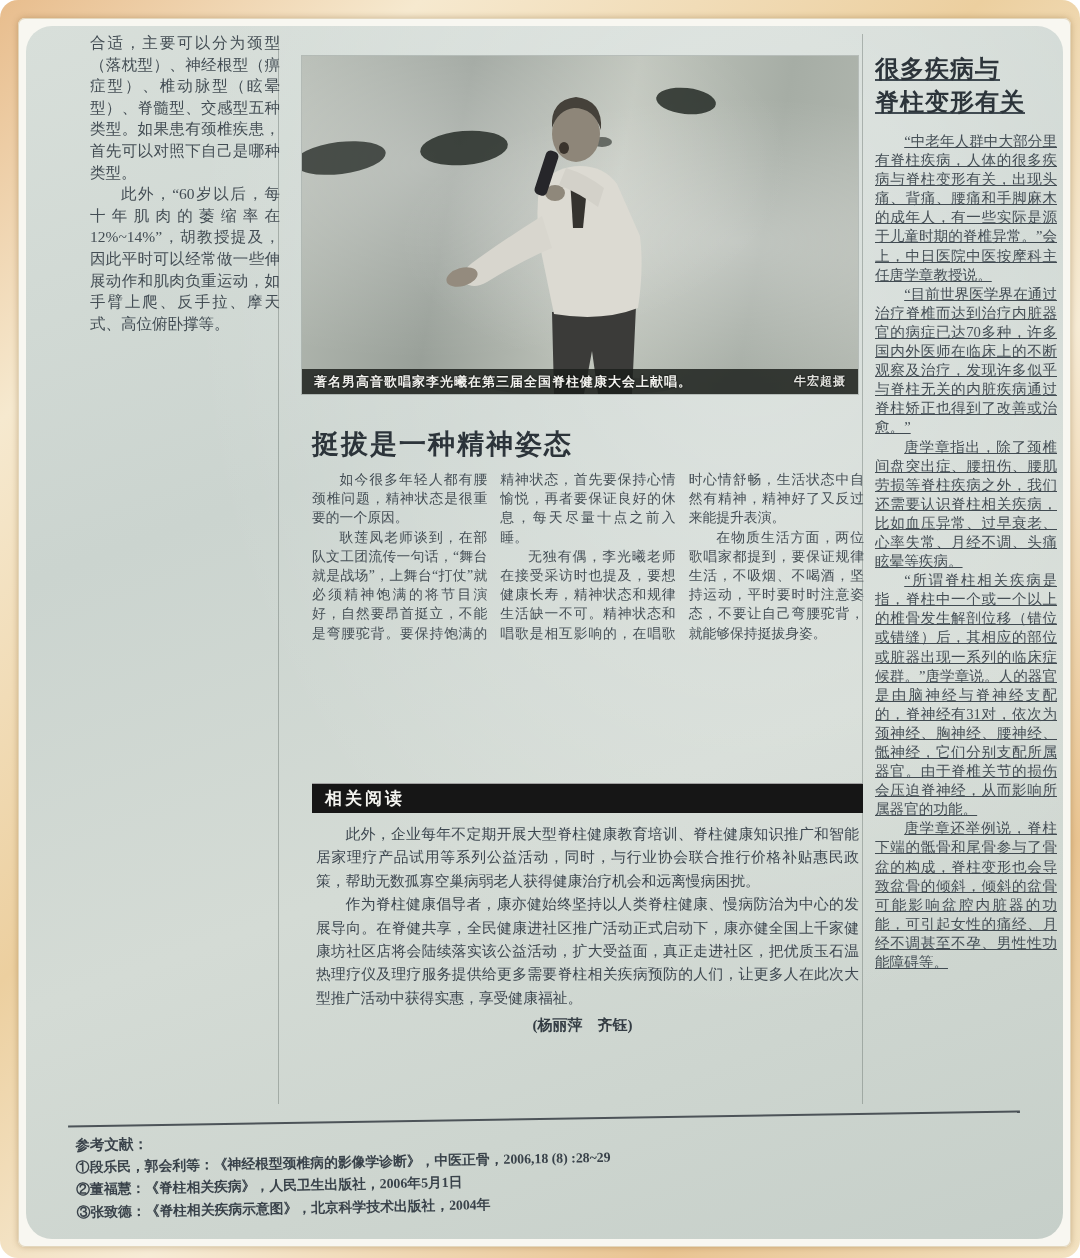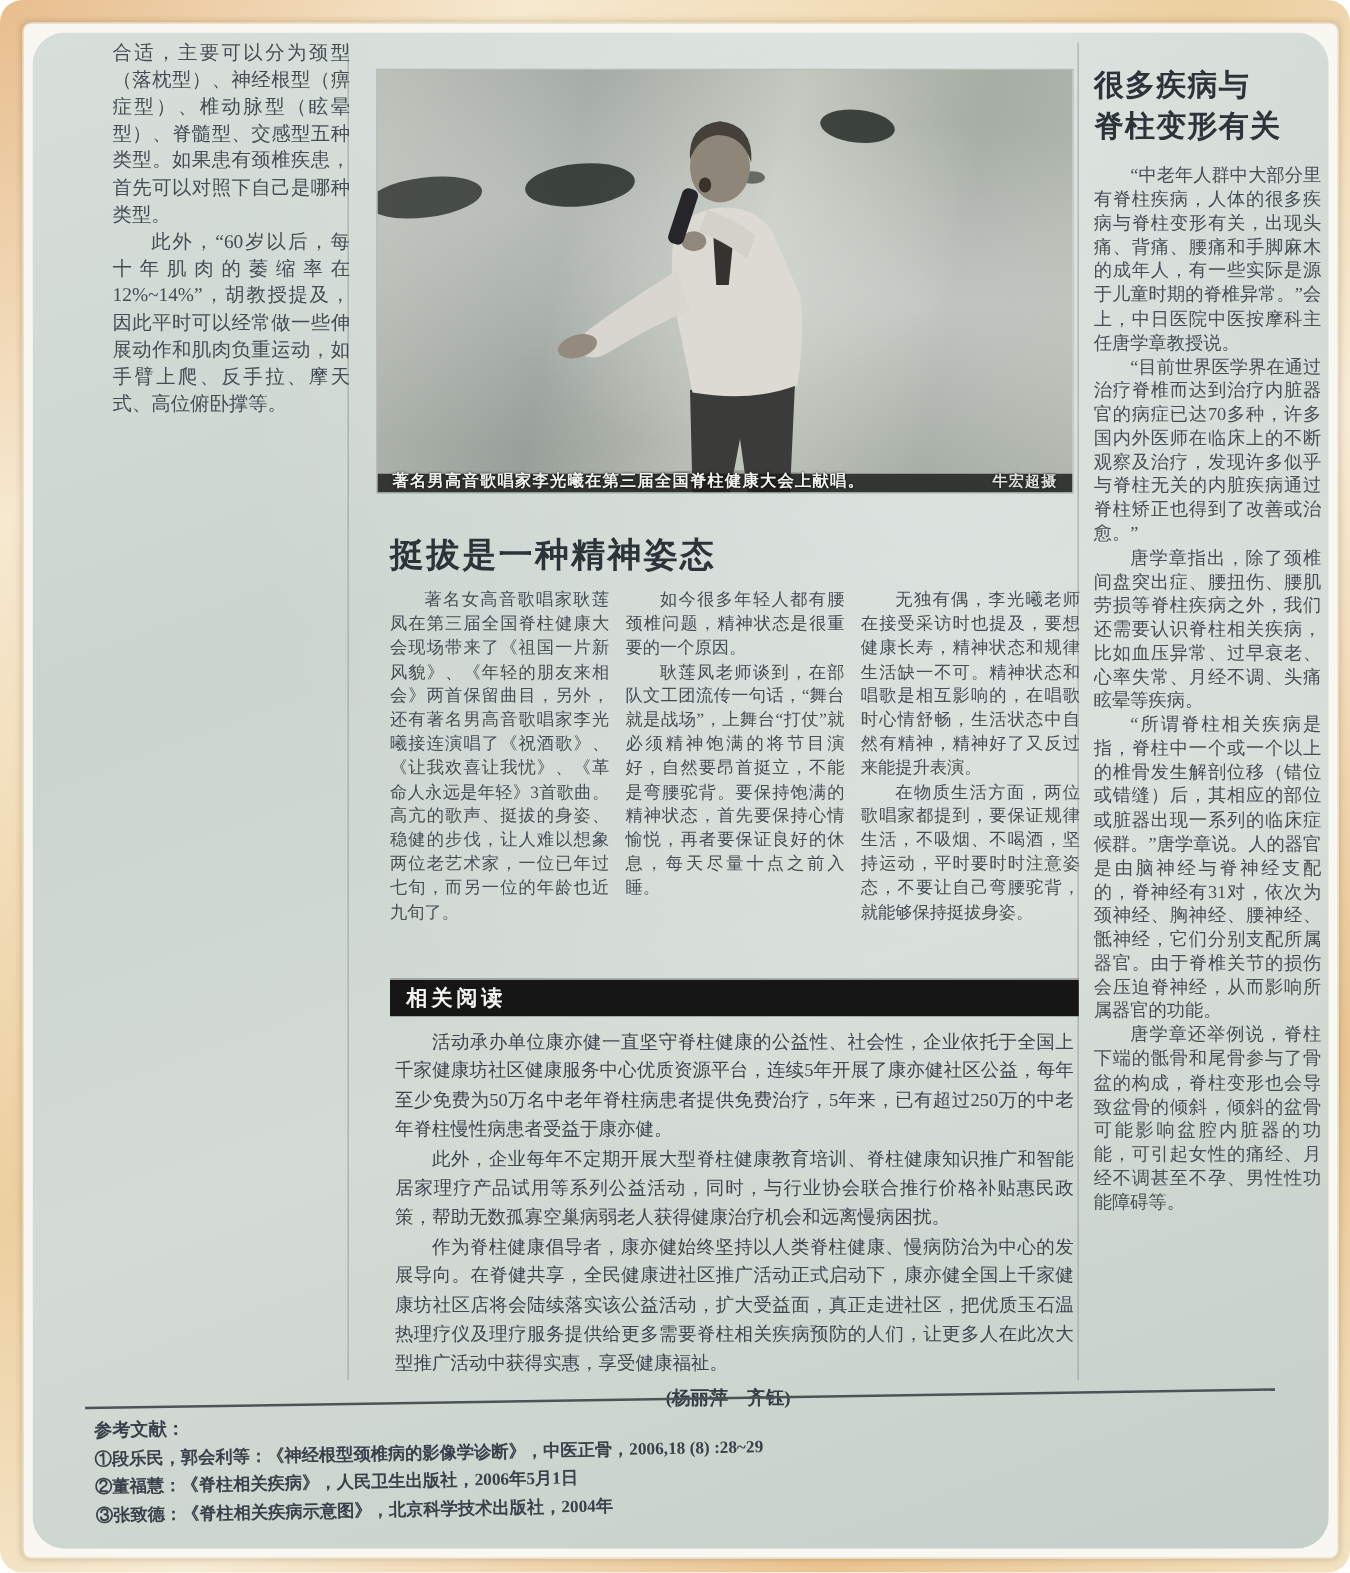--- a/index.html
+++ b/index.html
@@ -47,23 +47,23 @@
     position:absolute; left:276px; top:30px; width:556px; height:338px;
     background:
       radial-gradient(ellipse at 22% 32%, rgba(255,255,255,.28), transparent 60%),
       radial-gradient(ellipse at 78% 55%, rgba(255,255,255,.30), transparent 55%),
       linear-gradient(100deg, #b4bab2 0%, #99a099 28%, #c0c5bc 55%, #a6ada5 80%, #b2b8b0 100%);
     box-shadow:0 0 0 1px rgba(70,80,75,.25);
     overflow:hidden;
   }
   .photo svg { position:absolute; inset:0; }
   .photo-caption {
-    position:absolute; left:0; right:0; bottom:0; height:15px;
+    position:absolute; left:0; right:0; bottom:0; height:25px;
     background:rgba(28,31,28,.84);
-    display:flex; align-items:flex-end; justify-content:space-between;
+    display:flex; align-items:center; justify-content:space-between;
     padding:0 12px;
     color:#f2f2ee; font-family:Liberation Sans, sans-serif;
     font-size:13px; font-weight:bold; letter-spacing:1px;
     text-shadow:0 0 2px #000;
   }
   .photo-caption .credit { font-size:12px; font-weight:bold; opacity:.9;margin-left:24px; }
 
   
   .main-title {
     position:absolute; left:286px; top:400px; width:552px;
@@ -94,20 +94,21 @@
   .related-body p { text-indent:2em; }
   .related-byline {
     text-align:center; font-weight:bold; font-size:15px; padding:4px 10px 0 0;
     color:#343d44;
   }
 
   
   .right-col {
     position:absolute; left:849px; top:26px; width:182px; height:1046px;
     overflow:hidden;
+    text-decoration:underline;
   }
   .right-title {
     font-family:"Liberation Sans", sans-serif;
     font-size:24px; font-weight:bold; line-height:33px;
     color:#2c343a; white-space:pre-line; margin-bottom:14px; letter-spacing:1px;
   }
   .right-col .body {
     font-size:14.6px; line-height:19.1px; text-align:justify; color:#454f56;
   }
   .right-col .body p { text-indent:2em; }
@@ -161,31 +162,29 @@
           <ellipse cx="262" cy="92" rx="5" ry="6" fill="#3a332c"></ellipse>
         </svg>
         <figcaption class="photo-caption">
           <span>著名男高音歌唱家李光曦在第三届全国脊柱健康大会上献唱。</span>
           <span class="credit">牛宏超摄</span>
         </figcaption>
       </figure>
 
       <h1 class="main-title">挺拔是一种精神姿态</h1>
       <section class="main-cols">
-        <p>著名女高音歌唱家耿莲凤在第三届全国脊柱健康大会现场带来了《祖国一片新风貌》、《年轻的朋友来相会》两首保留曲目，另外，还有著名男高音歌唱家李光曦接连演唱了《祝酒歌》、《让我欢喜让我忧》、《革命人永远是年轻》3首歌曲。高亢的歌声、挺拔的身姿、稳健的步伐，让人难以想象两位老艺术家，一位已年过七旬，而另一位的年龄也近九旬了。</p>
         <p>如今很多年轻人都有腰颈椎问题，精神状态是很重要的一个原因。</p>
         <p>耿莲凤老师谈到，在部队文工团流传一句话，“舞台就是战场”，上舞台“打仗”就必须精神饱满的将节目演好，自然要昂首挺立，不能是弯腰驼背。要保持饱满的精神状态，首先要保持心情愉悦，再者要保证良好的休息，每天尽量十点之前入睡。</p>
         <p>无独有偶，李光曦老师在接受采访时也提及，要想健康长寿，精神状态和规律生活缺一不可。精神状态和唱歌是相互影响的，在唱歌时心情舒畅，生活状态中自然有精神，精神好了又反过来能提升表演。</p>
         <p>在物质生活方面，两位歌唱家都提到，要保证规律生活，不吸烟、不喝酒，坚持运动，平时要时时注意姿态，不要让自己弯腰驼背，就能够保持挺拔身姿。</p>
       </section>
 
       <section class="related">
         <div class="related-bar">相关阅读</div>
         <div class="related-body">
-          <p>活动承办单位康亦健一直坚守脊柱健康的公益性、社会性，企业依托于全国上千家健康坊社区健康服务中心优质资源平台，连续5年开展了康亦健社区公益，每年至少免费为50万名中老年脊柱病患者提供免费治疗，5年来，已有超过250万的中老年脊柱慢性病患者受益于康亦健。</p>
           <p>此外，企业每年不定期开展大型脊柱健康教育培训、脊柱健康知识推广和智能居家理疗产品试用等系列公益活动，同时，与行业协会联合推行价格补贴惠民政策，帮助无数孤寡空巢病弱老人获得健康治疗机会和远离慢病困扰。</p>
           <p>作为脊柱健康倡导者，康亦健始终坚持以人类脊柱健康、慢病防治为中心的发展导向。在脊健共享，全民健康进社区推广活动正式启动下，康亦健全国上千家健康坊社区店将会陆续落实该公益活动，扩大受益面，真正走进社区，把优质玉石温热理疗仪及理疗服务提供给更多需要脊柱相关疾病预防的人们，让更多人在此次大型推广活动中获得实惠，享受健康福祉。</p>
           <div class="related-byline">(杨丽萍　齐钰)</div>
         </div>
       </section>
 
       <section class="right-col">
         <h2 class="right-title">很多疾病与
 脊柱变形有关</h2>
         <div class="body">

